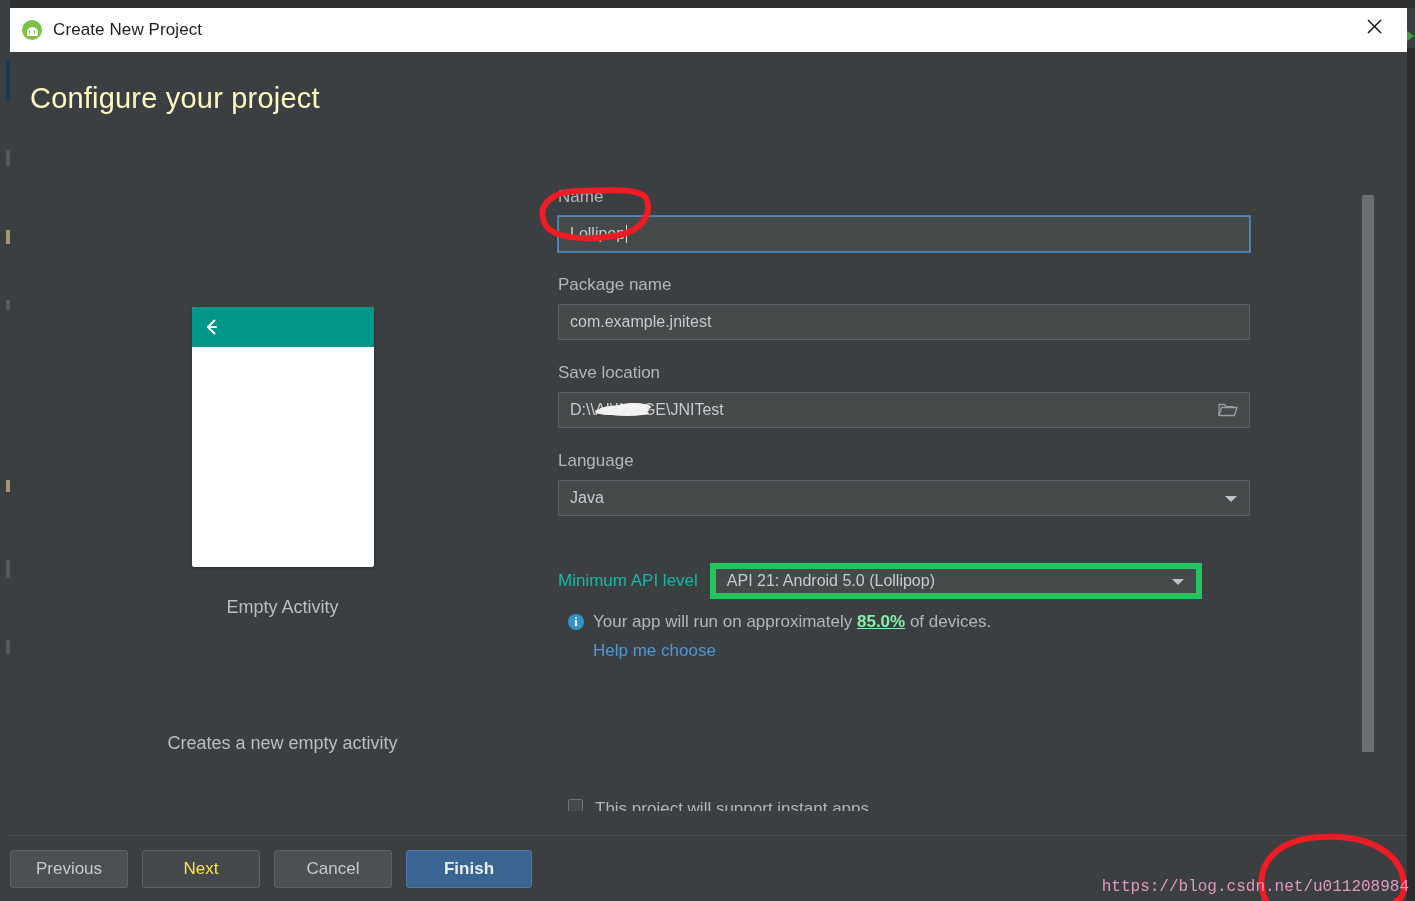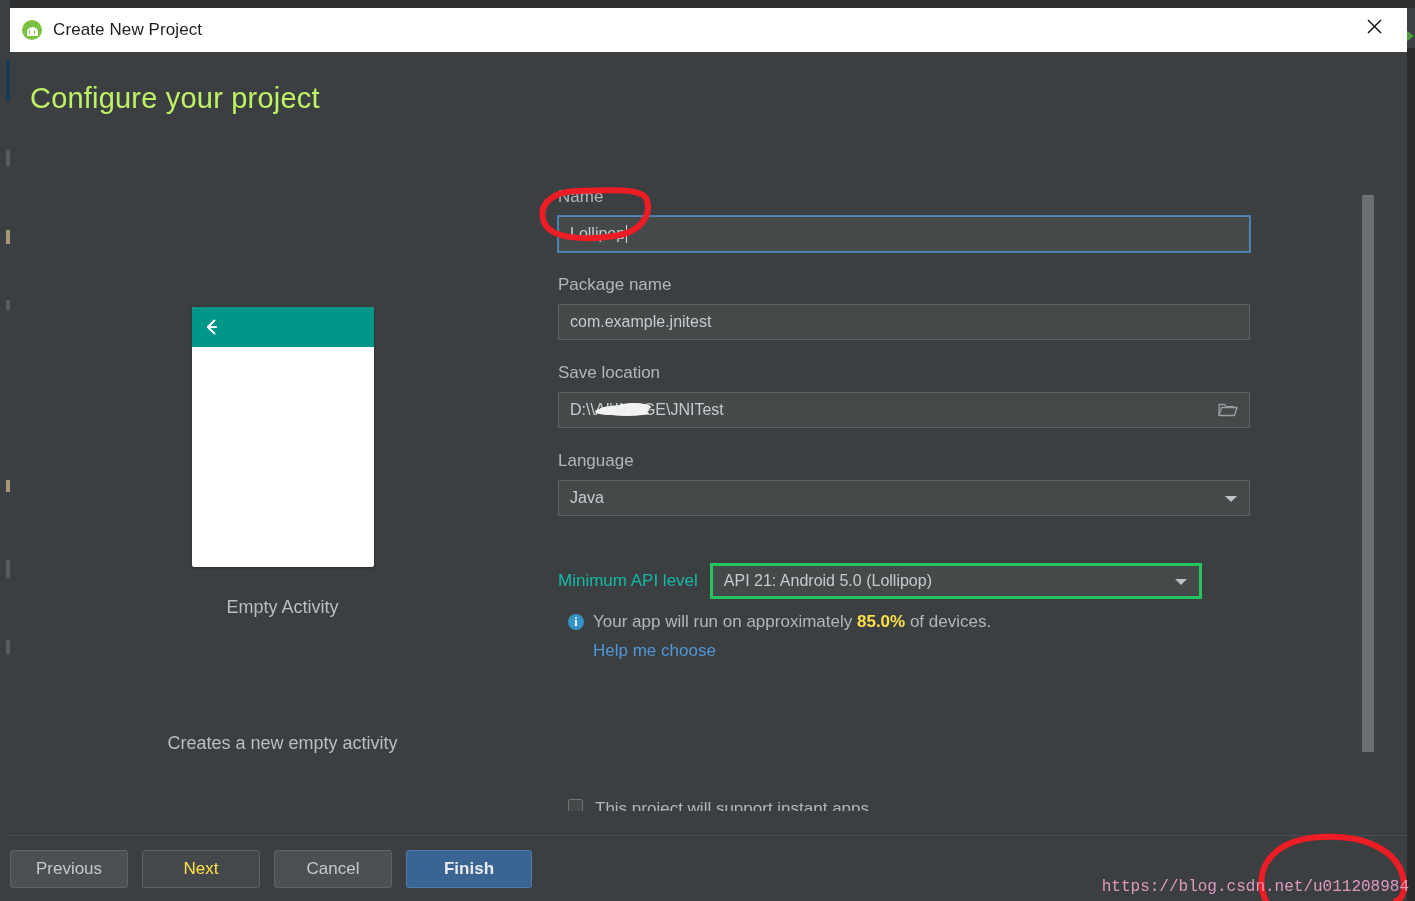--- a/index.html
+++ b/index.html
@@ -123,21 +123,21 @@
     flex: 1 1 auto;
     background: #3c3f41;
     position: relative;
     overflow: hidden;
   }
 
   .page-heading {
     position: absolute;
     left: 20px; top: 30px;
     font-size: 29px;
-    color: #bef264;
+    color: #fef9c3;
     font-weight: 400;
     letter-spacing: .2px;
   }
 
   
   .preview-col {
     position: absolute;
     left: 0; top: 255px;
     width: 545px;
     text-align: center;
@@ -271,21 +271,21 @@
   .api-label {
     font-size: 17px;
     color: #14b8a6;
     white-space: nowrap;
     margin-right: 12px;
   }
   .api-dropdown {
     width: 492px;
     height: 36px;
     background: #45494a;
-    border: 3px solid #22c55e;
+    border: 6px solid #22c55e;
     color: #c8cbcd;
     font-size: 16px;
     padding: 0 11px;
     display: flex;
     align-items: center;
     position: relative;
     cursor: pointer;
   }
 
   .device-info {
@@ -305,21 +305,21 @@
     display: flex;
     align-items: center;
     justify-content: center;
     flex: 0 0 auto;
     margin-right: 9px;
   }
   .device-text {
     font-size: 17px;
     color: #b3b6b9;
   }
-  .device-text b { color: #fde047; font-weight: bold; }
+  .device-text b { color: #86efac; font-weight: bold; text-decoration: underline; }
 
   .help-link {
     display: inline-block;
     margin-top: 9px;
     margin-left: 35px;
     font-size: 17px;
     color: #4f97d6;
     cursor: pointer;
   }
 

